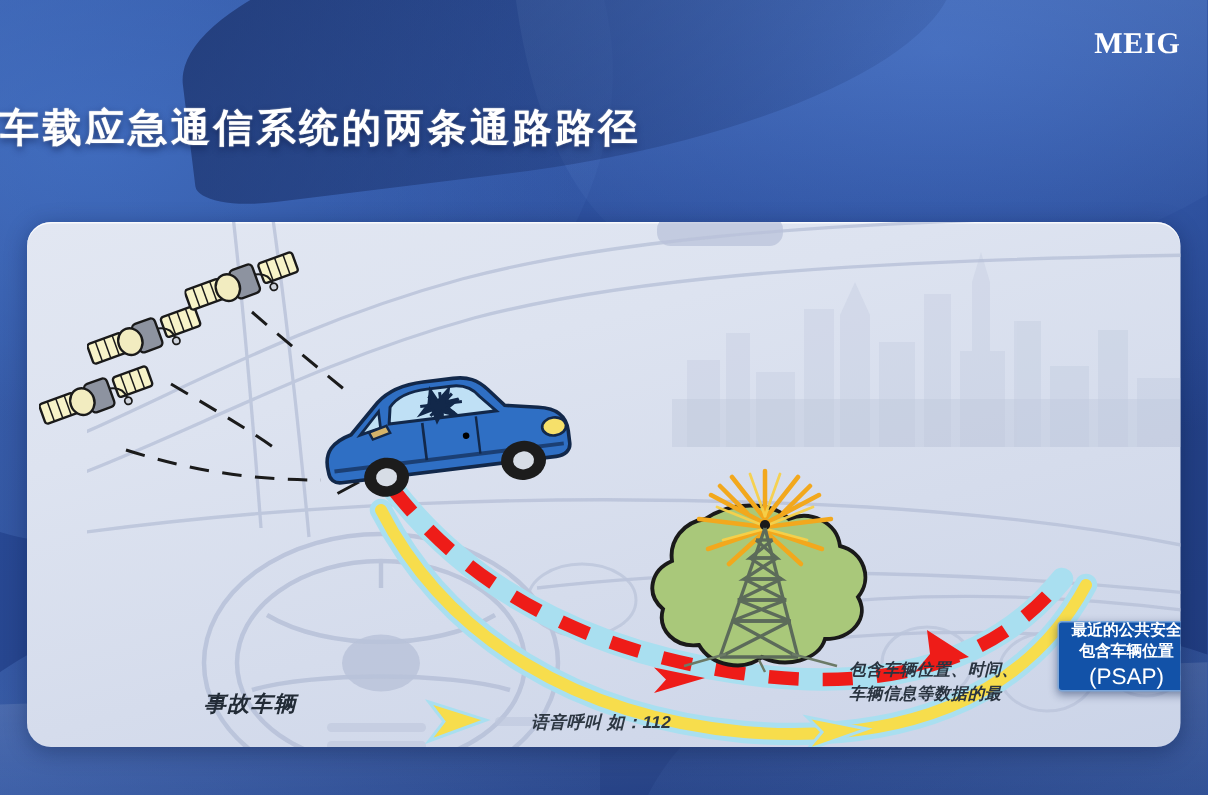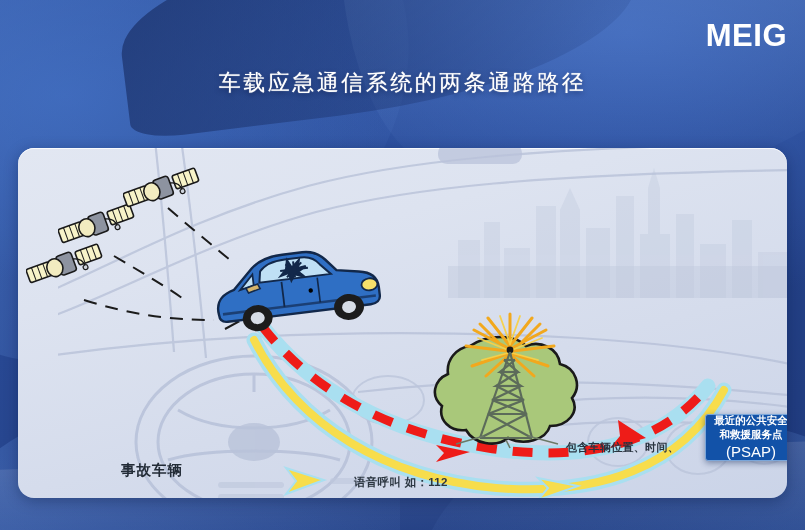--- a/index.html
+++ b/index.html
@@ -53,29 +53,29 @@
     transform:rotate(-2deg);
   }
 
   
   .logo {
     position:absolute; right:18px; top:18px;
     display:flex; align-items:center; gap:9px;
     color:#fff; user-select:none;
   }
   .logo-meig {
-    font-size:31px; font-weight:700; letter-spacing:.5px;
-    font-family:Liberation Sans, sans-serif;
+    font-size:20px; font-weight:700; letter-spacing:.5px;
+    font-family:Liberation Serif, serif;
   }
   .logo-cn { font-size:25px; font-weight:700; letter-spacing:1px; }
 
   .page-title {
     position:absolute; left:0; right:0; top:68px;
-    text-align:center; color:#ffffff;
-    font-size:22px; font-weight:400; letter-spacing:2.5px;
+    text-align:left; color:#ffffff;
+    font-size:26px; font-weight:700; letter-spacing:2.5px;
     text-shadow:0 2px 5px rgba(10,25,70,.65), 0 0 1px rgba(255,255,255,.9);
   }
 
   
   .panel {
     position:absolute; left:18px; top:148px; width:769px; height:350px;
     border-radius:16px; overflow:hidden;
     background:linear-gradient(165deg,#e2e7f2 0%,#dde3f0 30%,#d5dcec 62%,#cbd4e8 100%);
     box-shadow:0 3px 14px rgba(6,20,60,.35), inset 0 1px 0 rgba(255,255,255,.8);
   }
@@ -89,23 +89,23 @@
 
   
   .sat { position:absolute; }
 
   
   .paths { position:absolute; left:0; top:0; width:769px; height:350px; }
 
   
   .lbl {
     position:absolute; color:#2d3742; font-size:11.5px; font-weight:700;
-    letter-spacing:.3px; white-space:nowrap; line-height:1.45;
-  }
-  .lbl-vehicle { left:103px; top:312px; font-size:14.5px; color:#222b36; letter-spacing:1px; }
+    letter-spacing:.3px; white-space:nowrap; line-height:1.45;font-style:italic;
+  }
+  .lbl-vehicle { left:118px; top:312px; font-size:14.5px; color:#222b36; letter-spacing:1px; }
   .lbl-voice-call { left:336px; top:326px; }
   .lbl-msd {
     left:548px; top:292px; line-height:1.45; text-align:left;
     font-size:11px; color:#2a3440;
   }
 
   
   .psap {
     position:absolute; left:687px; top:266px; width:92px; height:47px;
     background:#1252a8; border:1px solid #7aa6da;
@@ -370,22 +370,23 @@
           <path d="M488 292 L 492 300"></path>
         </g>
       </g>
     </svg>
 
     <div class="lbl lbl-vehicle">事故车辆</div>
     <div class="lbl lbl-voice-call">语音呼叫 如：112</div>
 
     <div class="lbl lbl-msd">
       <div>包含车辆位置、时间、</div>
+      <div>车辆信息等数据的最</div>
     </div>
 
     <div class="psap">
       <div>最近的公共安全</div>
-      <div>和救援服务点</div>
+      <div>包含车辆位置</div>
       <div class="sub">(PSAP)</div>
     </div>
 
   </div>
 </div>
 
 </body></html>

